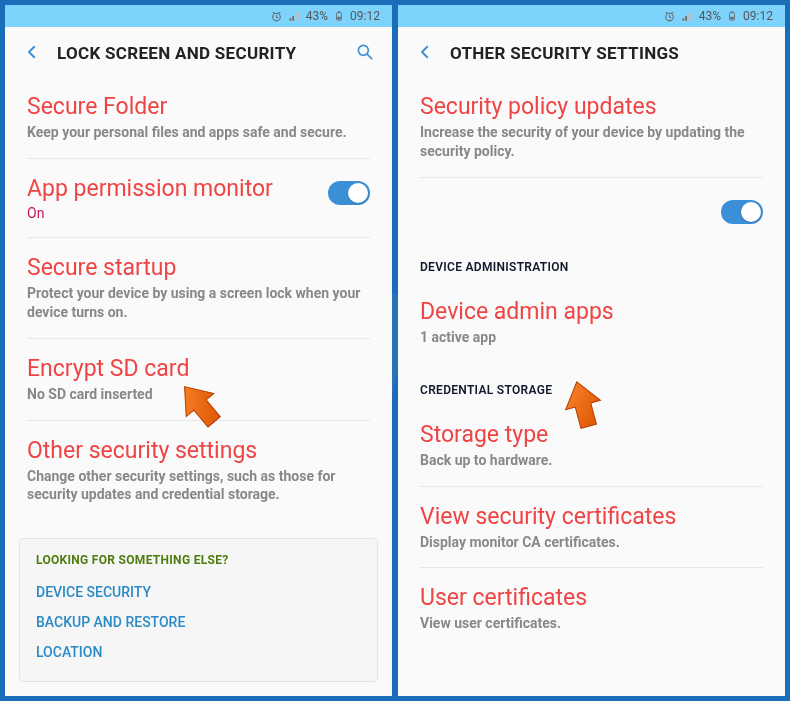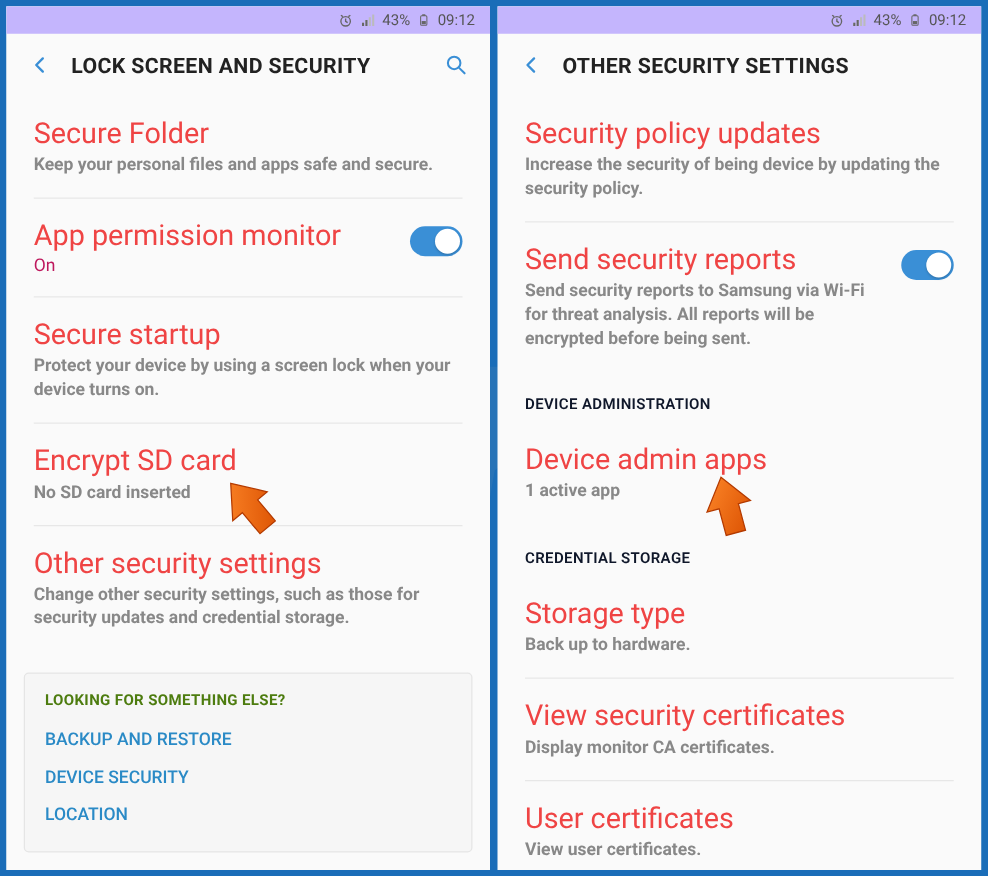--- a/index.html
+++ b/index.html
@@ -21,21 +21,21 @@
     .panel {
       flex: 1;
       background: #fafafa;
       position: relative;
       overflow: hidden;
       display: flex;
       flex-direction: column;
     }
     .statusbar {
       height: 22px;
-      background: #c4b5fd;
+      background: #7dd3fc;
       display: flex;
       justify-content: flex-end;
       align-items: center;
       gap: 4px;
       padding: 0 12px;
       font-size: 12px;
       color: #555;
     }
     .statusbar .icon { width: 14px; height: 14px; display: inline-flex; align-items: center; justify-content: center; }
     .header {
@@ -214,22 +214,22 @@
       </div>
       <div class="divider"></div>
 
       <div class="item">
         <div class="item-title">Other security settings</div>
         <div class="item-sub">Change other security settings, such as those for security updates and credential storage.</div>
       </div>
 
       <div class="footer-box">
         <div class="footer-label">LOOKING FOR SOMETHING ELSE?</div>
+        <div class="footer-link">DEVICE SECURITY</div>
         <div class="footer-link">BACKUP AND RESTORE</div>
-        <div class="footer-link">DEVICE SECURITY</div>
         <div class="footer-link">LOCATION</div>
       </div>
     </div>
 
     <svg class="arrow" style="left:165px; top:370px;" viewBox="0 0 60 60">
       <defs>
           <linearGradient id="g1" x1="0" y1="0" x2="1" y2="1">
             <stop offset="0" stop-color="#ff8a2b"></stop>
             <stop offset="1" stop-color="#d94e00"></stop>
           </linearGradient>
@@ -272,29 +272,25 @@
             <path d="M15 5l-7 7 7 7" stroke="#3a8fd6" stroke-width="2.5" fill="none" stroke-linecap="round" stroke-linejoin="round"></path>
           </svg>
       </span>
       <div class="header-title">OTHER SECURITY SETTINGS</div>
     </div>
 
     <div class="content">
 
       <div class="item">
         <div class="item-title">Security policy updates</div>
-        <div class="item-sub">Increase the security of being device by updating the security policy.</div>
+        <div class="item-sub">Increase the security of your device by updating the security policy.</div>
       </div>
       <div class="divider"></div>
 
       <div class="item item-row">
-        <div class="text">
-          <div class="item-title">Send security reports</div>
-          <div class="item-sub">Send security reports to Samsung via Wi-Fi for threat analysis. All reports will be encrypted before being sent.</div>
-        </div>
         <div class="toggle"></div>
       </div>
 
       <div class="section-header">DEVICE ADMINISTRATION</div>
 
       <div class="item">
         <div class="item-title">Device admin apps</div>
         <div class="item-sub">1 active app</div>
       </div>
 

